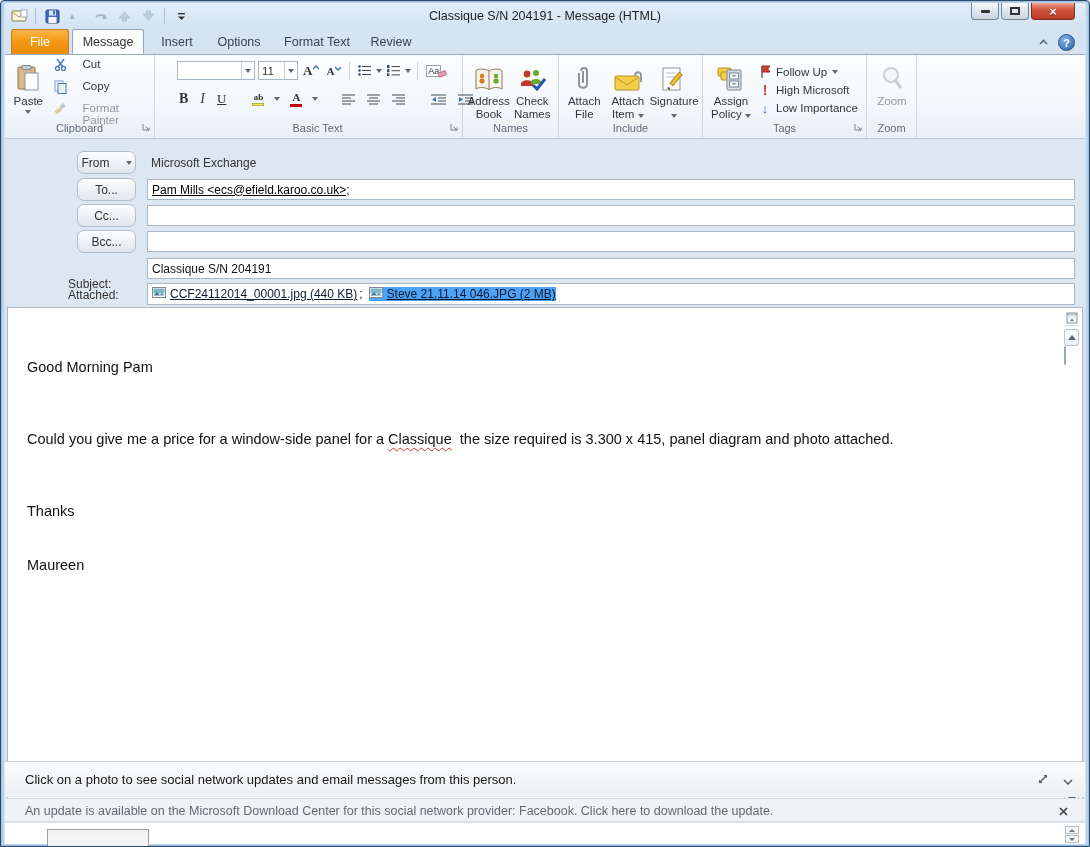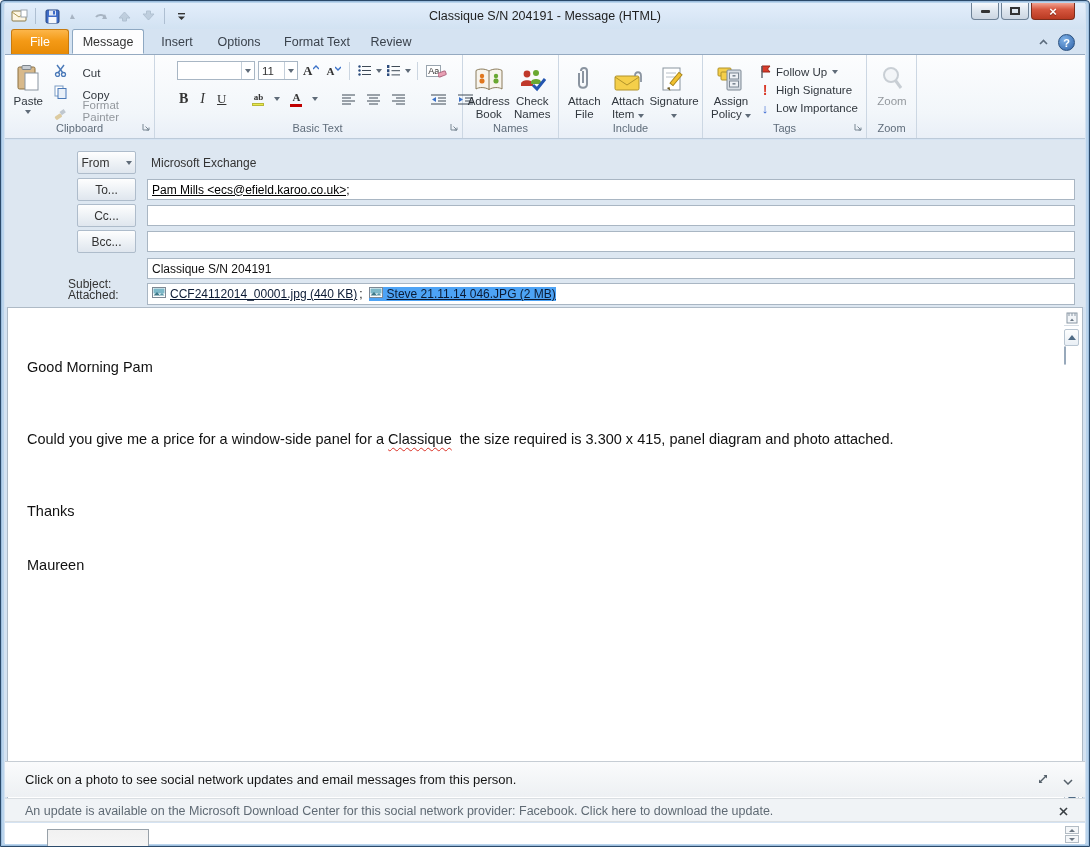--- a/index.html
+++ b/index.html
@@ -54,21 +54,21 @@
   .ribbon { position:absolute; top:53px; left:4px; right:4px; height:85px;
     background:linear-gradient(#fcfdfe,#f2f6fa 70%,#e9eff7);
     border-bottom:1px solid #bccad9; border-top:1px solid #95aac1; display:flex; }
   .rgroup { position:relative; height:100%; border-right:1px solid #ccd7e3; padding:3px 4px 16px 4px; }
   .rgroup-label { position:absolute; left:0; right:0; bottom:1px; height:15px; text-align:center;
     font-size:11px; color:#5f6c7a; }
   .launcher { position:absolute; right:3px; bottom:2px; }
   .bigbtn { display:flex; flex-direction:column; align-items:center; justify-content:flex-start;
     font-size:11.5px; color:#31373e; text-align:center; padding-top:4px; height:64px; line-height:1.15; }
   .bigbtn .ic { height:30px; display:flex; align-items:flex-end; justify-content:center; margin-bottom:3px; }
-  .smallrow { display:flex; align-items:flex-end; gap:16px; height:21px; font-size:11.5px; color:#31373e; }
+  .smallrow { display:flex; align-items:flex-start; gap:16px; height:21px; font-size:11.5px; color:#31373e; }
   .disabled { opacity:.5; }
   .dd { width:0; height:0; border-left:3px solid transparent; border-right:3px solid transparent;
     border-top:4px solid #5f6b78; display:inline-block; }
   .combo { background:#fff; border:1px solid #a8b6c4; height:19px; display:flex; align-items:center;
     font-size:11.5px; color:#333; }
   .combo .val { flex:1; padding:0 3px; }
   .combo .dbtn { width:13px; height:100%; border-left:1px solid #c4cfda; display:flex;
     align-items:center; justify-content:center; }
   .mini { height:20px; display:flex; align-items:center; justify-content:center; padding:0 2px; }
   .vsep { width:1px; height:18px; background:#ccd6e1; margin:0 3px; }
@@ -78,21 +78,21 @@
   .glyphU { font-family:"Liberation Serif",serif; font-size:13px; text-decoration:underline; color:#333; }
   .colorchip { display:inline-flex; flex-direction:column; align-items:center; line-height:1; }
   .colorchip .l { font-size:11px; font-weight:bold; color:#333; font-family:"Liberation Serif",serif; }
   .bar { width:12px; height:3px; margin-top:1px; }
   .stack3 { display:flex; flex-direction:column; gap:4px; font-size:11.5px; color:#31373e; justify-content:center; }
   .stack3 > div { display:flex; align-items:center; gap:5px; height:14px; }
 
   
   .headerpanel { position:absolute; top:139px; left:4px; right:4px; height:167px; background:#dde7f1; }
   .fieldbtn { position:absolute; left:72px; width:59px; height:23px;
-    background:linear-gradient(#fefefe,#eef2f6 50%,#dfe6ee); border:1px solid #aebccb; border-radius:2px;
+    background:linear-gradient(#fefefe,#eef2f6 50%,#dfe6ee); border:1px solid #aebccb; border-radius:7px;
     font-size:12px; color:#333; display:flex; align-items:center; justify-content:center; gap:16px; }
   .sendbtn { position:absolute; left:10px; top:10px; width:50px; height:80px;
     background:linear-gradient(#fefefe,#edf1f6 55%,#dde5ee); border:1px solid #aebccb; border-radius:3px;
     display:flex; flex-direction:column; align-items:center; justify-content:center; gap:5px;
     font-size:12.5px; color:#333; }
   .fld { position:absolute; left:142px; right:10px; height:21px; background:#fff;
     border:1px solid #a9b6c3; font-size:12px; color:#111; display:flex; align-items:center;
     padding:0 4px; white-space:nowrap; overflow:hidden; }
   .plainlabel { position:absolute; left:63px; font-size:12px; color:#333; }
   .to-text { text-decoration:underline; color:#000000; }
@@ -495,21 +495,21 @@
           <div>
             <span><svg width="12" height="13" viewBox="0 0 12 13">
                   <path d="M3 1 L11 1 L8.5 4 L11 7 L3 7 Z" fill="#d93b2a" stroke="#9c2516"></path>
                   <line x1="3" y1="1" x2="3" y2="13" stroke="#5a5f66" stroke-width="1.4"></line>
                 </svg></span>
             <span>Follow Up</span>
             <span class="dd"></span>
           </div>
           <div>
             <span style="color:#d93b2a;font-weight:bold;font-size:14px;width:12px;text-align:center;">!</span>
-            <span>High Signature</span>
+            <span>High Microsoft</span>
           </div>
           <div>
             <span style="color:#2f5fd0;font-weight:bold;font-size:13px;width:12px;text-align:center;">↓</span>
             <span>Low Importance</span>
           </div>
         </div>
       </div>
       <div class="rgroup-label">Tags</div>
       <span class="launcher">
         <svg width="9" height="9" viewBox="0 0 9 9">

